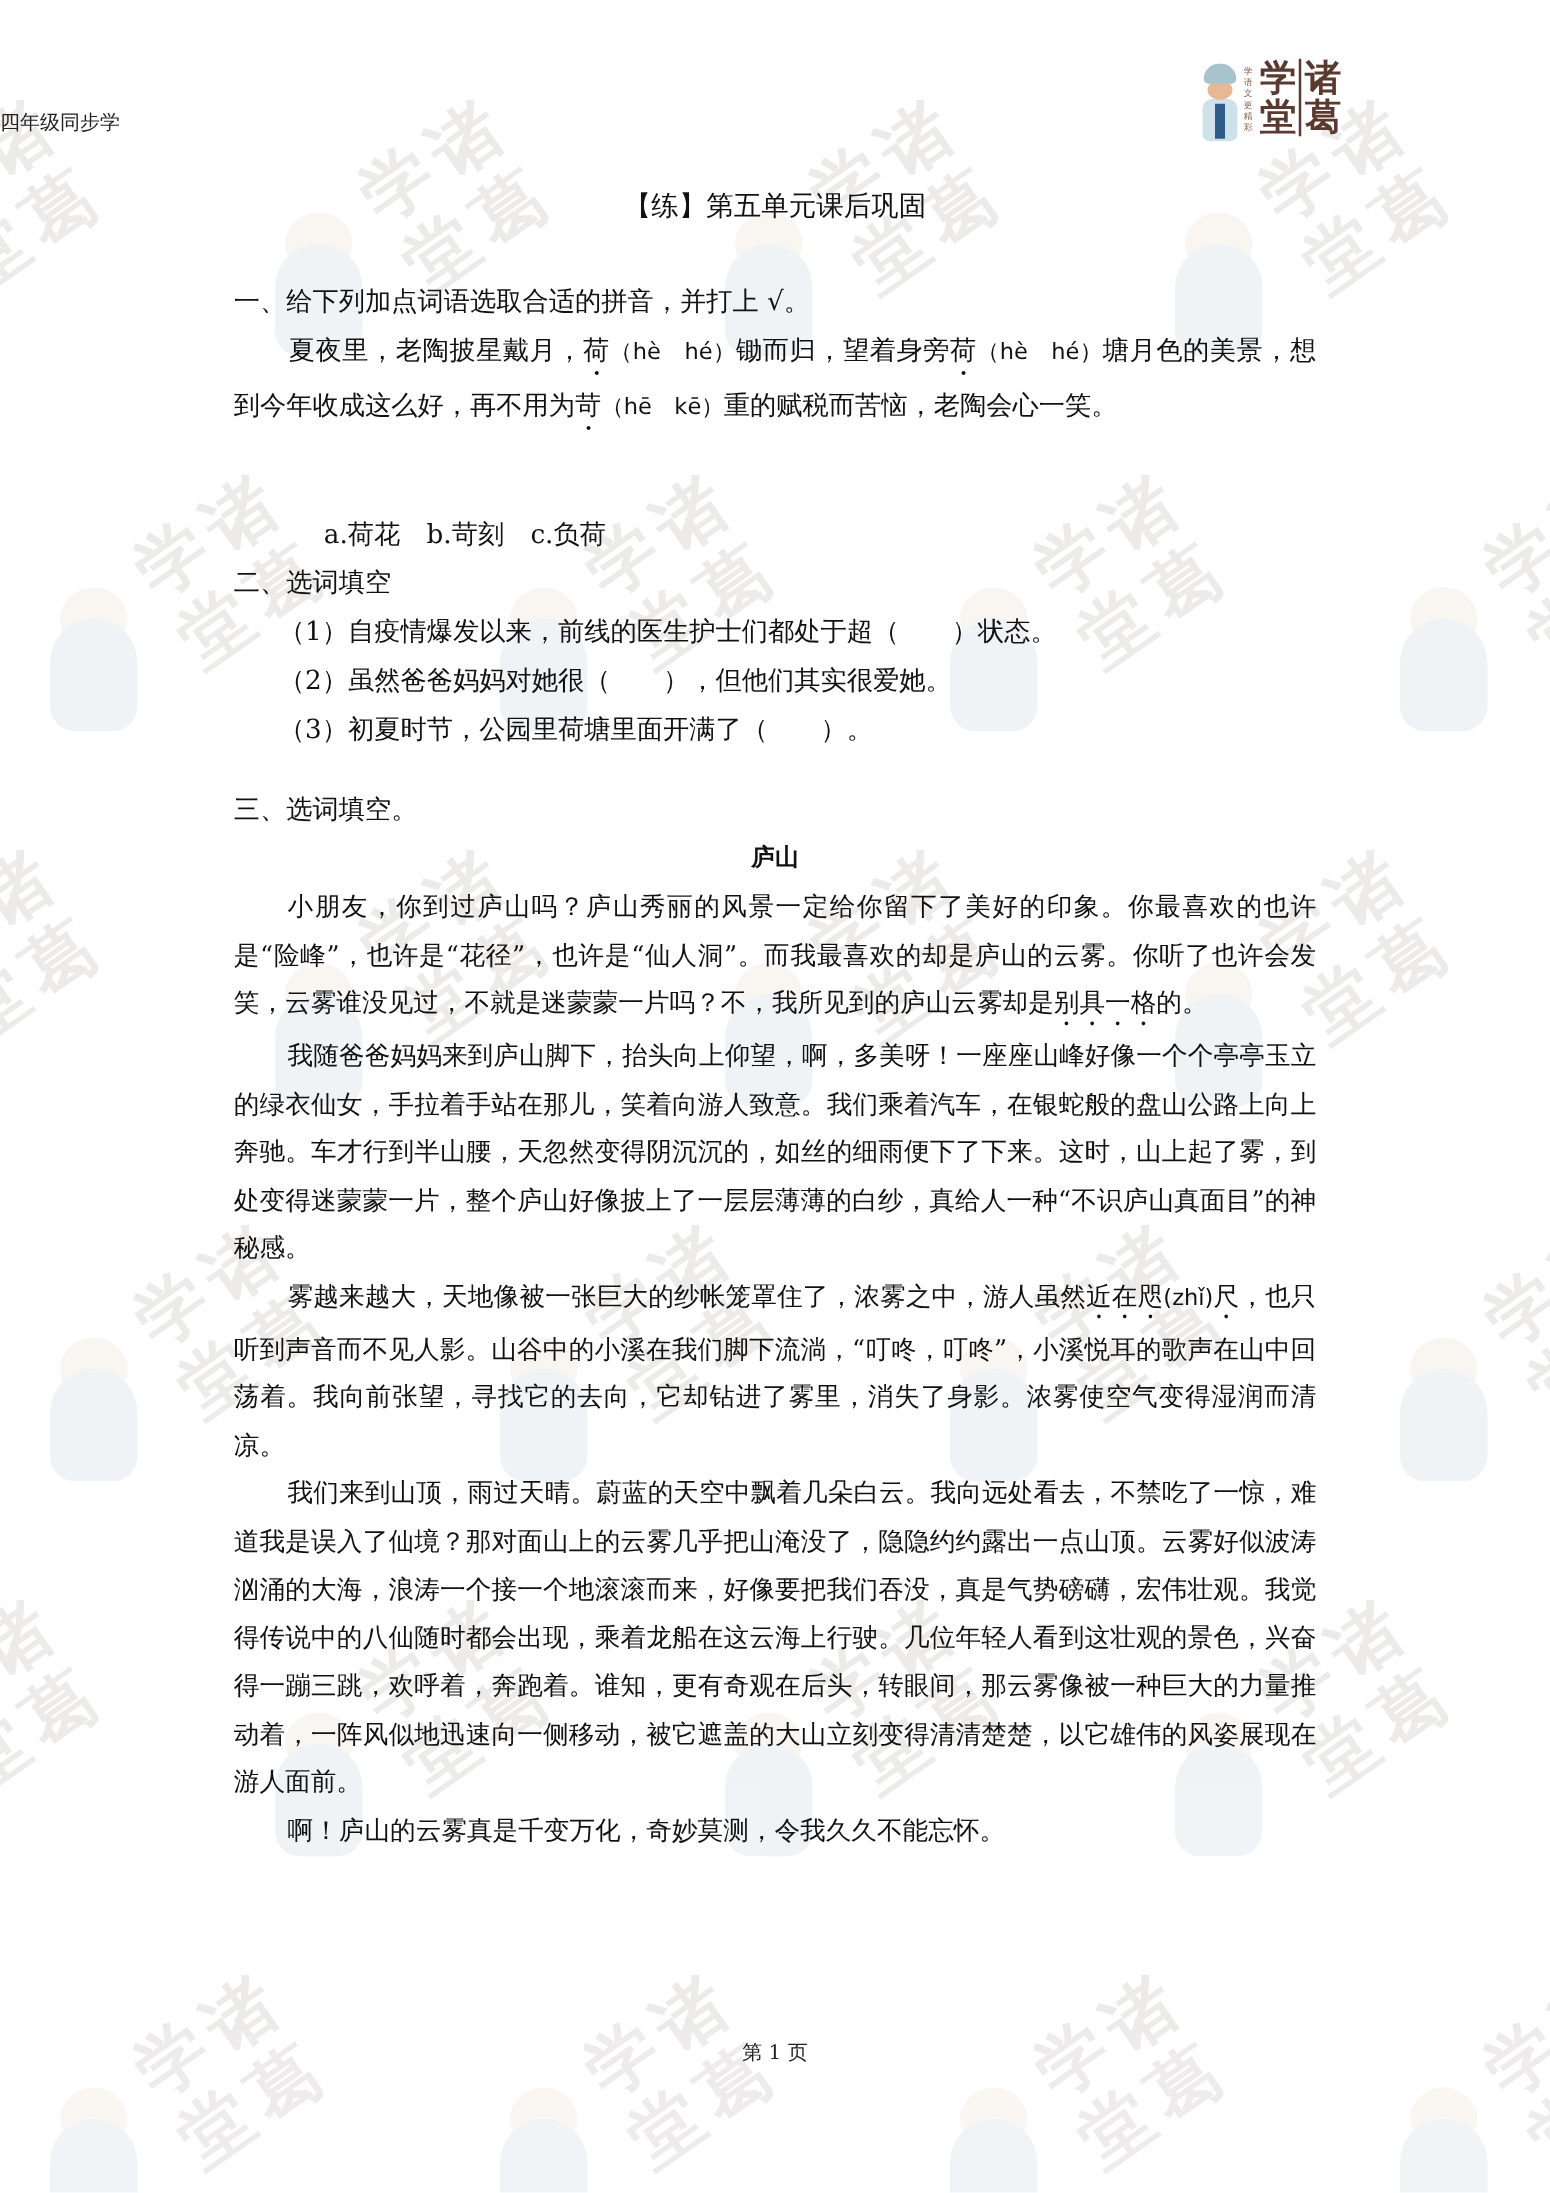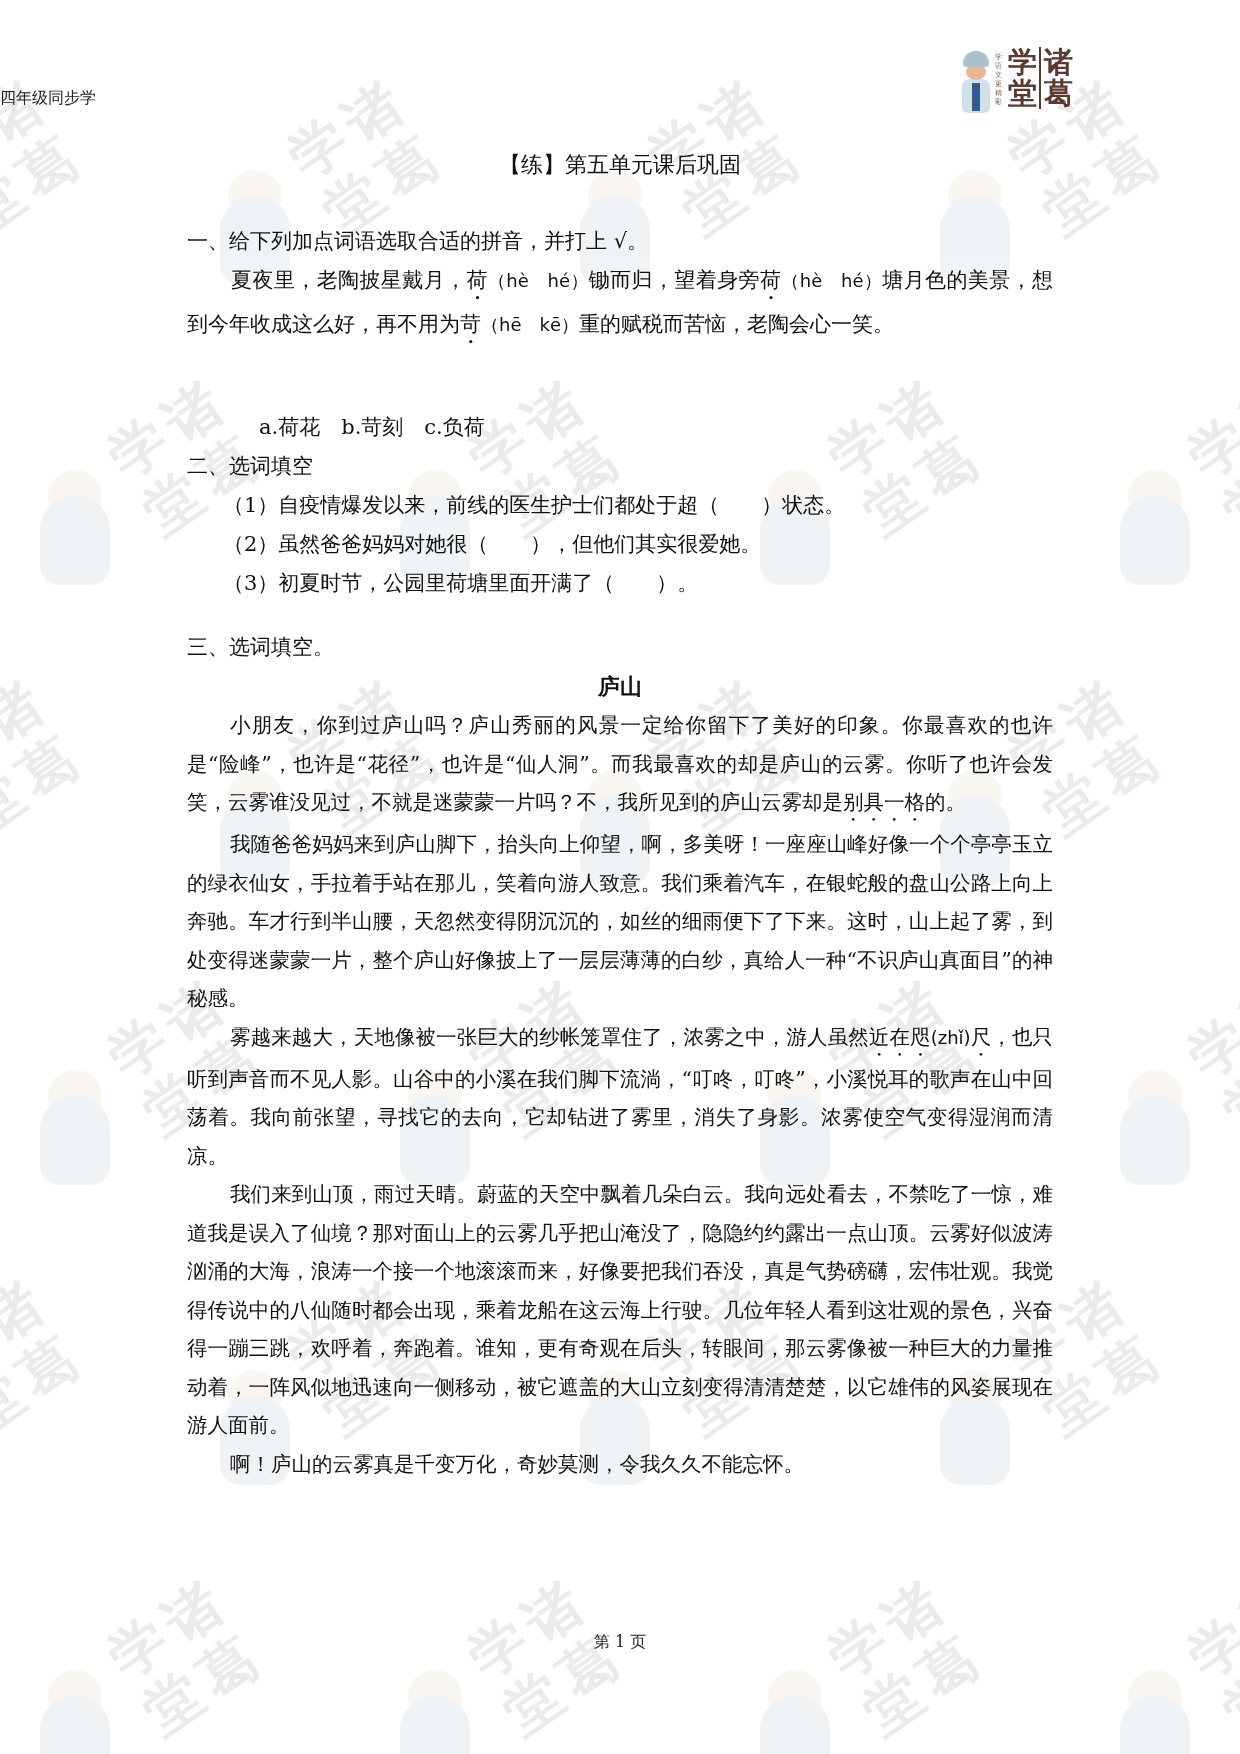--- a/index.html
+++ b/index.html
@@ -50,21 +50,21 @@
   .dot { text-emphasis: dot; -webkit-text-emphasis: dot; text-emphasis-position: under right;
          -webkit-text-emphasis-position: under; }
   .py { font-family: "DejaVu Sans", sans-serif; font-size: 18px; }
   .opt-row { padding-left: 72px; }
   .q-row { padding-left: 36px; }
 
   .sec1 { top: 222px; }
   .sec2 { top: 408px; }
   .sec3 { top: 628px; }
   .story-title { text-align: center; font-family: "DejaVu Sans", sans-serif; font-weight: bold;
-                 font-size: 22px; margin: 0; line-height: 39px; }
+                 font-size: 19px; margin: 0; line-height: 39px; }
   .story { font-family: "DejaVu Serif", serif; font-size: 20.5px; line-height: 38.5px; }
 
   .footer { position: absolute; left: 0; right: 0; top: 1618px; text-align: center;
             font-size: 16px; color: #222; margin-top: 14px; }
 </style>
 </head>
 <body>
 
 <div class="wm-layer" id="wm-layer">
     <div class="wm" style="left: -140px; top: 100px;">

